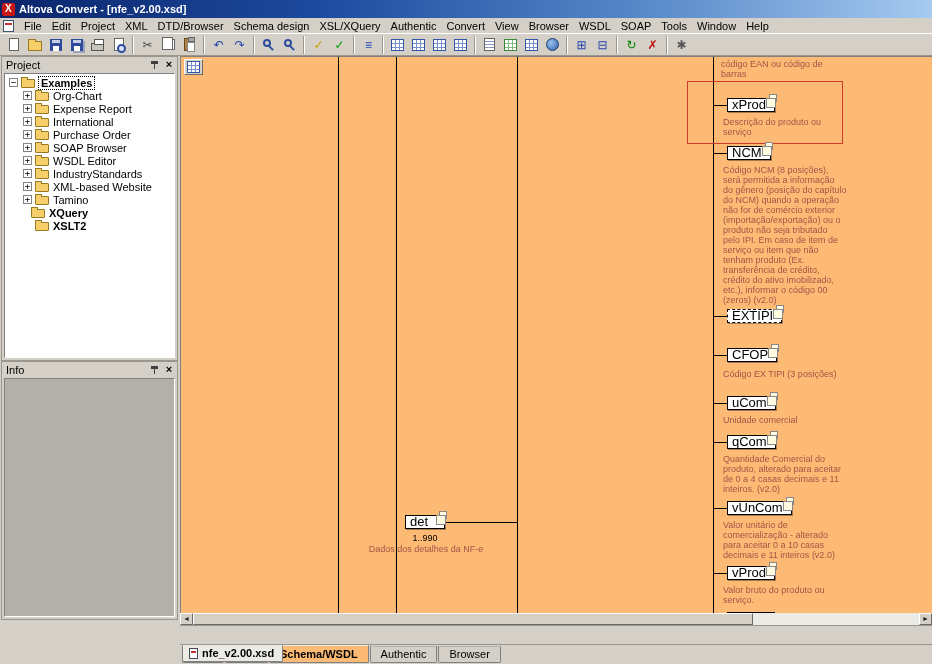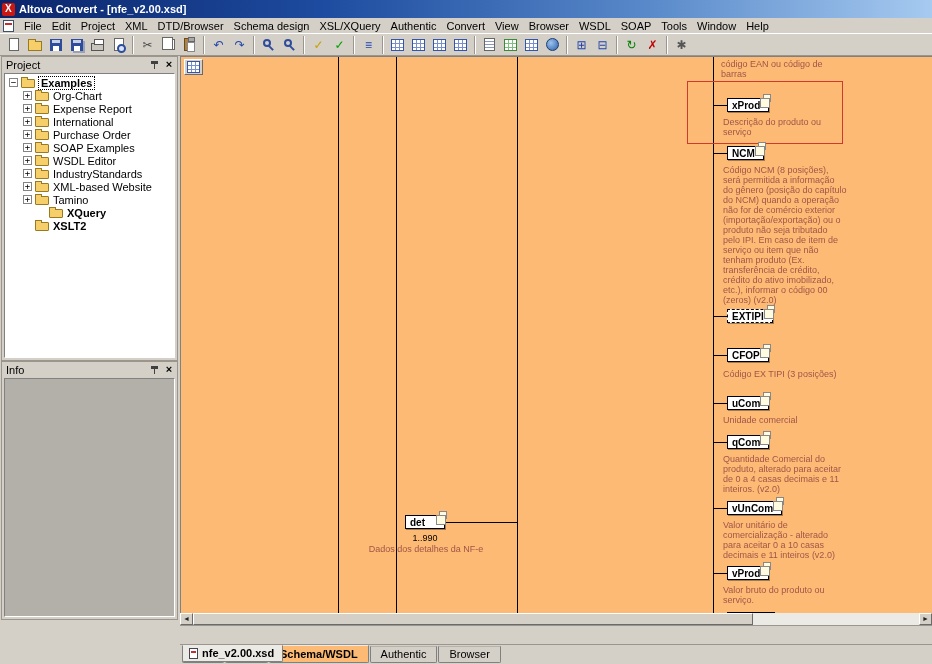--- a/index.html
+++ b/index.html
@@ -84,21 +84,21 @@
   .canvas { position:absolute; left:180px; top:56px; width:752px; height:557px; background:#fdba74;
     border-left:1px solid #808080; border-top:1px solid #808080; overflow:hidden; }
   .globals-btn { position:absolute; left:3px; top:2px; width:19px; height:16px; background:#D4D0C8;
     border:1px solid; border-color:#fff #6a6a6a #6a6a6a #fff; display:flex; align-items:center; justify-content:center; }
   .v-line { position:absolute; top:0; bottom:0; width:1px; background:#000; }
   .h-line { position:absolute; height:1px; background:#000; }
   .elem-box { position:absolute; height:14px; background:#fff; border:1px solid #000;
     box-shadow:1px 1px 0 rgba(0,0,0,0.35); padding:0 8px 0 4px; white-space:nowrap; }
   .elem-box.dashed { border-style:dashed; }
   .elem-box.partial { width:48px; height:12px; padding:0; }
-  .elem-label { font-size:10px; font-weight:bold; line-height:12px; }
+  .elem-label { font-size:13px; font-weight:normal; line-height:12px; }
   .elem-ico { position:absolute; right:-3px; top:-5px; width:8px; height:8px; background:#FFFBE0; border:1px solid #888; }
   .elem-ico::before { content:''; position:absolute; left:-4px; top:3px; width:8px; height:8px; background:#FFFBE0; border:1px solid #888; }
   .annotation { position:absolute; font-size:9px; line-height:10px; color:#A05548; }
   .center-ann { text-align:center; }
   .occurs { position:absolute; font-size:9px; text-align:center; color:#000; }
   .highlight-rect { position:absolute; border:1px solid #CE3B2E; }
 
   
   .hscroll { position:absolute; left:180px; top:613px; width:752px; height:13px; background:#ECEAE4;
     border-bottom:1px solid #9a968e; }
@@ -279,21 +279,21 @@
         <span class="tree-label">International</span>
       </div>
       <div class="tree-row" style="padding-left: 18px;">
         <span class="expand-box">+</span>
         <span class="folder"></span>
         <span class="tree-label">Purchase Order</span>
       </div>
       <div class="tree-row" style="padding-left: 18px;">
         <span class="expand-box">+</span>
         <span class="folder"></span>
-        <span class="tree-label">SOAP Examples</span>
+        <span class="tree-label">SOAP Browser</span>
       </div>
       <div class="tree-row" style="padding-left: 18px;">
         <span class="expand-box">+</span>
         <span class="folder"></span>
         <span class="tree-label">WSDL Editor</span>
       </div>
       <div class="tree-row" style="padding-left: 18px;">
         <span class="expand-box">+</span>
         <span class="folder"></span>
         <span class="tree-label">IndustryStandards</span>
@@ -301,21 +301,21 @@
       <div class="tree-row" style="padding-left: 18px;">
         <span class="expand-box">+</span>
         <span class="folder"></span>
         <span class="tree-label">XML-based Website</span>
       </div>
       <div class="tree-row" style="padding-left: 18px;">
         <span class="expand-box">+</span>
         <span class="folder"></span>
         <span class="tree-label">Tamino</span>
       </div>
-      <div class="tree-row" style="padding-left: 32px;">
+      <div class="tree-row" style="padding-left: 14px;">
         <span class="expand-spacer"></span>
         <span class="folder"></span>
         <span class="tree-label bold">XQuery</span>
       </div>
       <div class="tree-row" style="padding-left: 18px;">
         <span class="expand-spacer"></span>
         <span class="folder"></span>
         <span class="tree-label bold">XSLT2</span>
       </div>
     </div>

